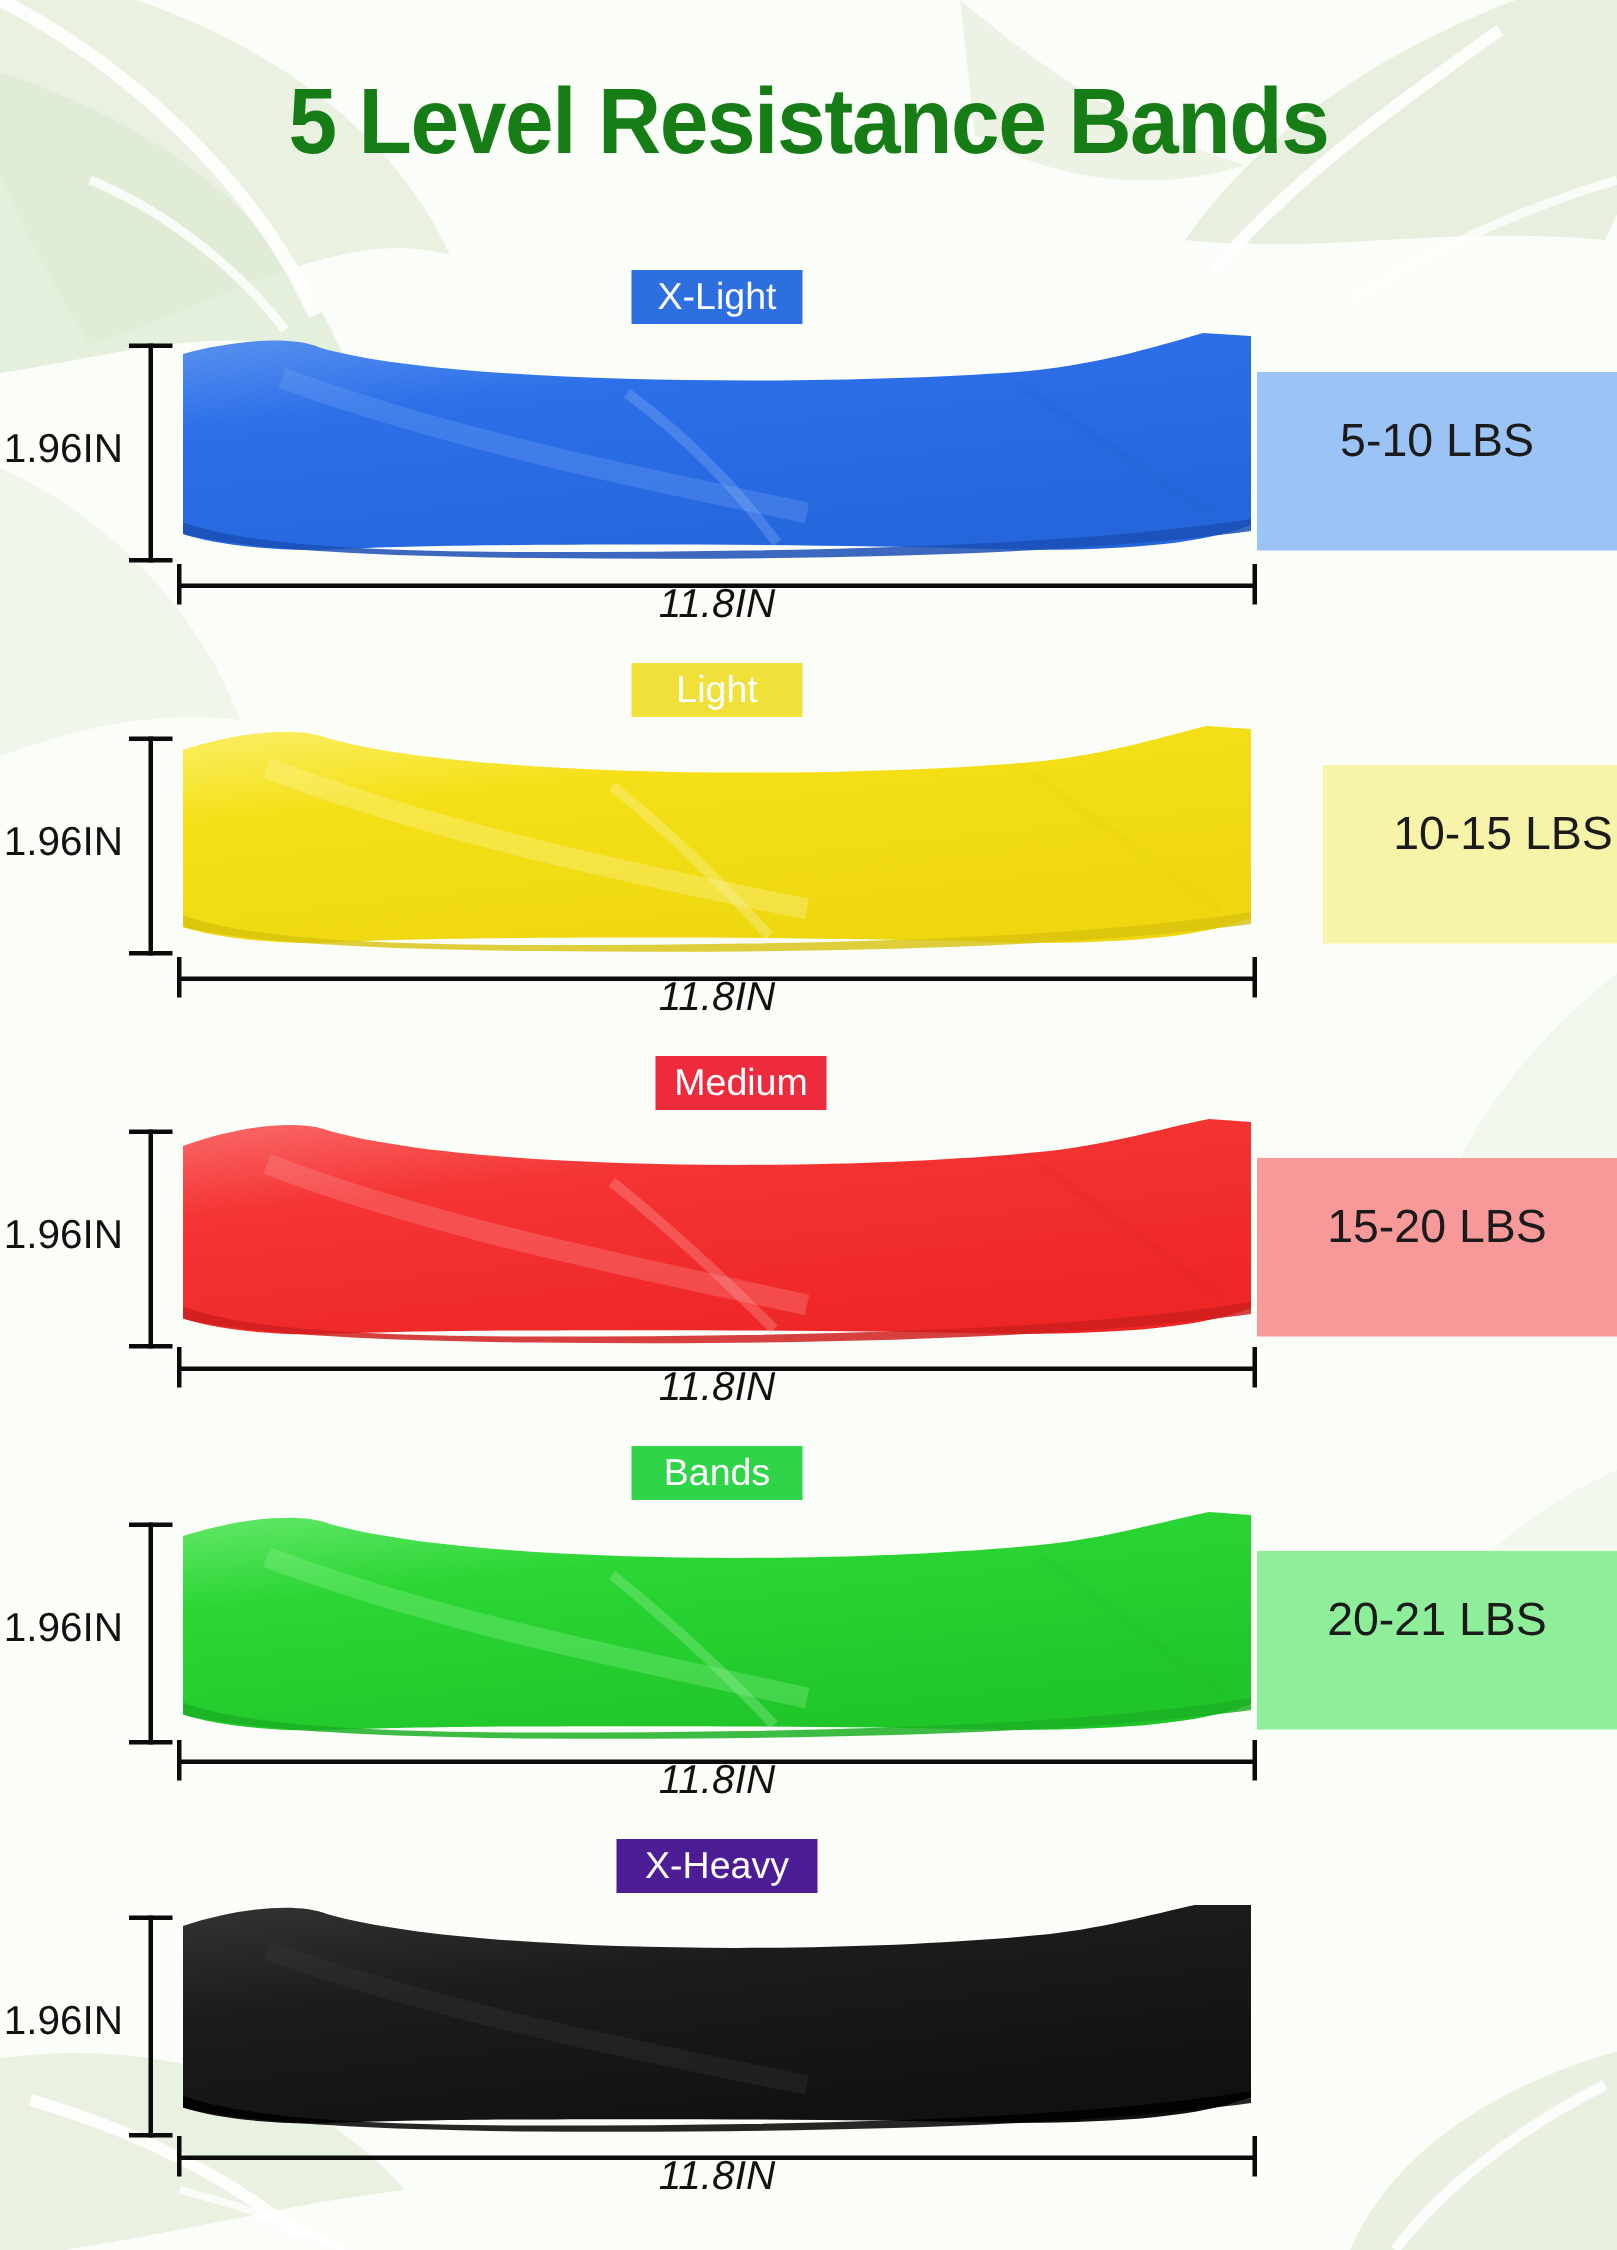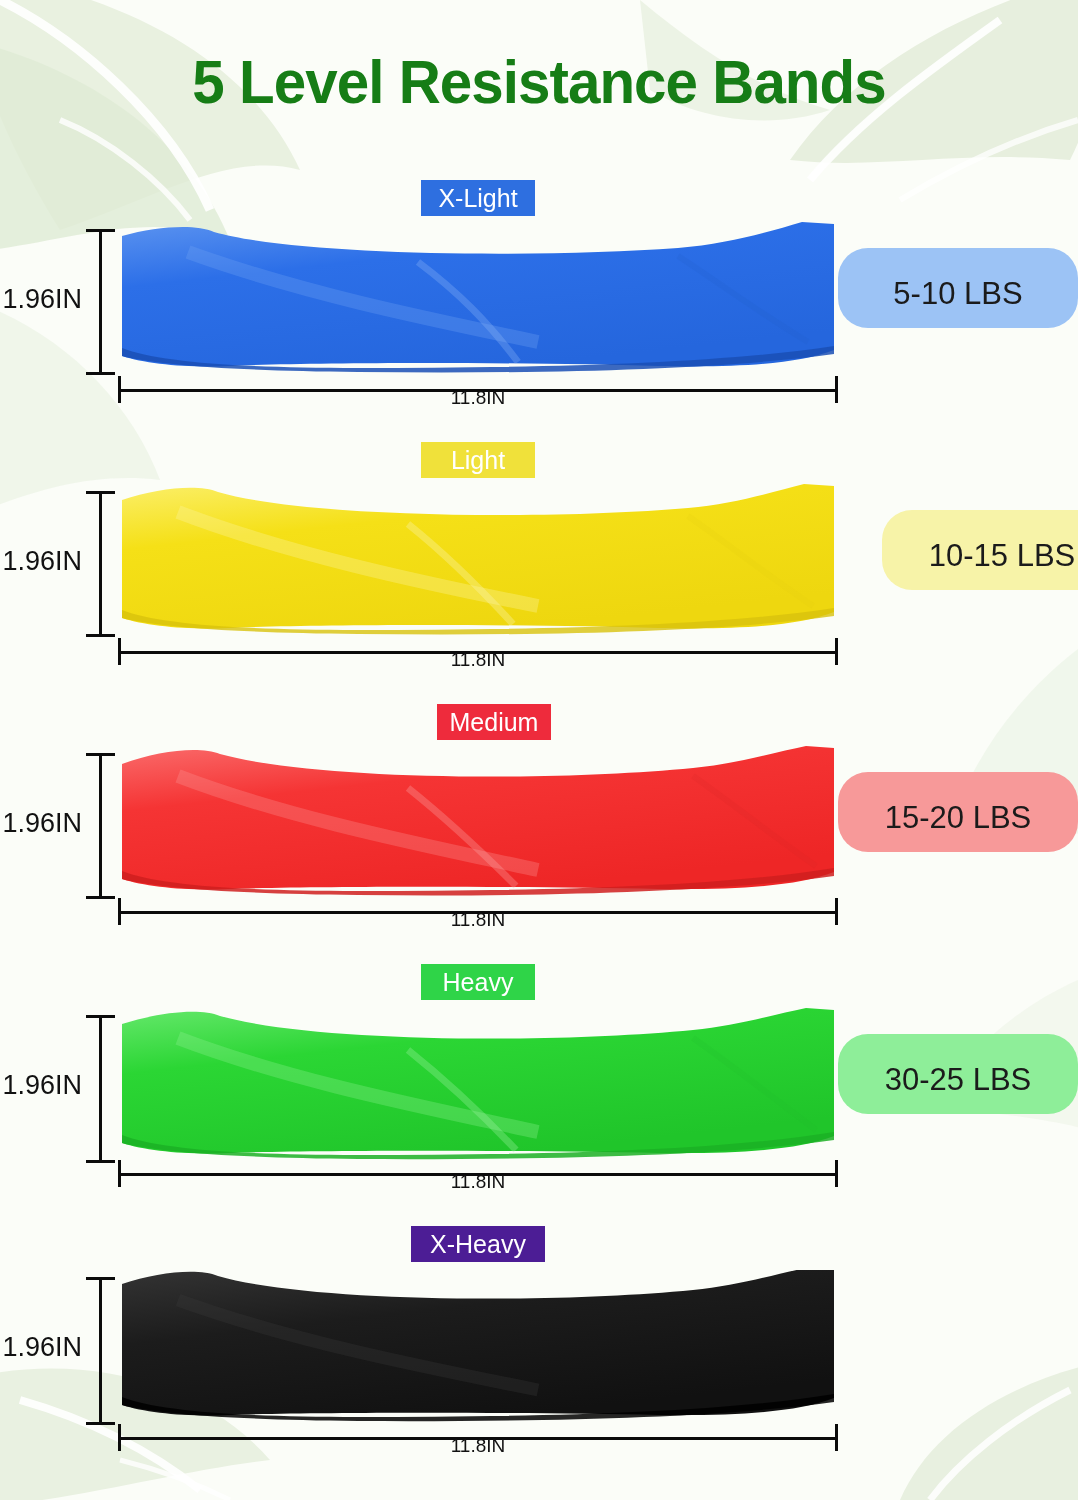--- a/index.html
+++ b/index.html
@@ -43,27 +43,26 @@
     font-size:25px;
     font-family:"Liberation Sans", sans-serif;
     z-index:9;
     white-space:nowrap;
   }
   .badge.wide{left:411px;width:134px;}
   
   .lbs{
     position:absolute;
     left:838px;width:240px;
-    height:80px;line-height:92px;
+    height:119px;line-height:92px;
     text-align:center;
     color:#1b1b1b;
     font-size:31px;
     z-index:6;
     white-space:nowrap;
-    border-radius:30px;
   }
   
   .band{
     position:absolute;
     left:118px;width:720px;height:152px;
     z-index:7;
   }
   .band svg{display:block;width:100%;height:100%;}
   
   .dim-v{position:absolute;z-index:8;}
@@ -78,22 +77,23 @@
     text-align:right;
   }
   .dim-h{position:absolute;z-index:8;}
   .dim-h .stem{position:absolute;top:13px;left:0;width:100%;height:3px;background:#0b0b0b;}
   .dim-h .cap{position:absolute;top:0;width:3px;height:27px;background:#0b0b0b;}
   .dim-h .cap.l{left:0;}
   .dim-h .cap.r{right:0;}
   .dim-h-label{
     position:absolute;z-index:8;
     width:720px;text-align:center;
-    font-size:19px;color:#111;
-    white-space:nowrap;
+    font-size:27px;color:#111;
+    white-space:nowrap;
+    font-style:italic;
   }
 </style>
 </head>
 <body>
 
 <div id="page">
 
   <div class="bg-leaves">
     <svg width="1078" height="1500" viewBox="0 0 1078 1500">
       <defs>
@@ -234,21 +234,21 @@
 
     <div class="dim-h" style="left:118px;top:194px;width:720px;height:27px;">
       <div class="cap l"></div>
         <div class="stem"></div>
         <div class="cap r"></div>
     </div>
     <div class="dim-h-label" style="left:118px;top:205px;">11.8IN</div>
   </div>
 
   <div class="row" style="top:964px;height:262px;">
-    <div class="badge" style="top:0px;background:#2fd448;">Heavy</div>
+    <div class="badge" style="top:0px;background:#2fd448;">Bands</div>
 
     <div class="dim-v" style="left:86px;top:51px;height:148px;width:29px;">
       <div class="cap top"></div>
         <div class="stem"></div>
         <div class="cap bot"></div>
     </div>
     <div class="dim-v-label" style="left:-4px;top:106px;width:86px;">1.96IN</div>
 
     <div class="band" style="top:44px;">
       <svg viewBox="0 0 720 152" preserveAspectRatio="none">
@@ -260,21 +260,21 @@
           </linearGradient>
         </defs>
         <path d="M4,16 C42,4 82,0 102,8 C195,34 430,36 575,22 C618,18 658,6 688,0 L716,2 L716,128 C680,142 620,146 540,145 C400,142 200,142 110,145 C70,147 28,143 4,135 Z" fill="url(#b3g)"></path>
         <path d="M4,127 C40,141 120,147 240,147 C420,147 600,143 716,124 L716,132 C600,148 420,152 240,151 C120,150 38,144 4,135 Z" fill="#1bb025" opacity="0.85"></path>
         <path d="M60,30 C170,72 300,98 420,124" stroke="#8cef90" stroke-width="14" fill="none" opacity="0.33"></path>
         <path d="M290,42 C330,74 362,104 398,142" stroke="#aaf4ad" stroke-width="7" fill="none" opacity="0.3"></path>
         <path d="M575,30 C615,58 655,90 698,122" stroke="#24bd2e" stroke-width="6" fill="none" opacity="0.18"></path>
       </svg>
     </div>
 
-    <div class="lbs" style="top:70px;background:#8eee99;">30-25 LBS</div>
+    <div class="lbs" style="top:70px;background:#8eee99;">20-21 LBS</div>
 
     <div class="dim-h" style="left:118px;top:196px;width:720px;height:27px;">
       <div class="cap l"></div>
         <div class="stem"></div>
         <div class="cap r"></div>
     </div>
     <div class="dim-h-label" style="left:118px;top:207px;">11.8IN</div>
   </div>
 
   <div class="row" style="top:1226px;height:264px;">

